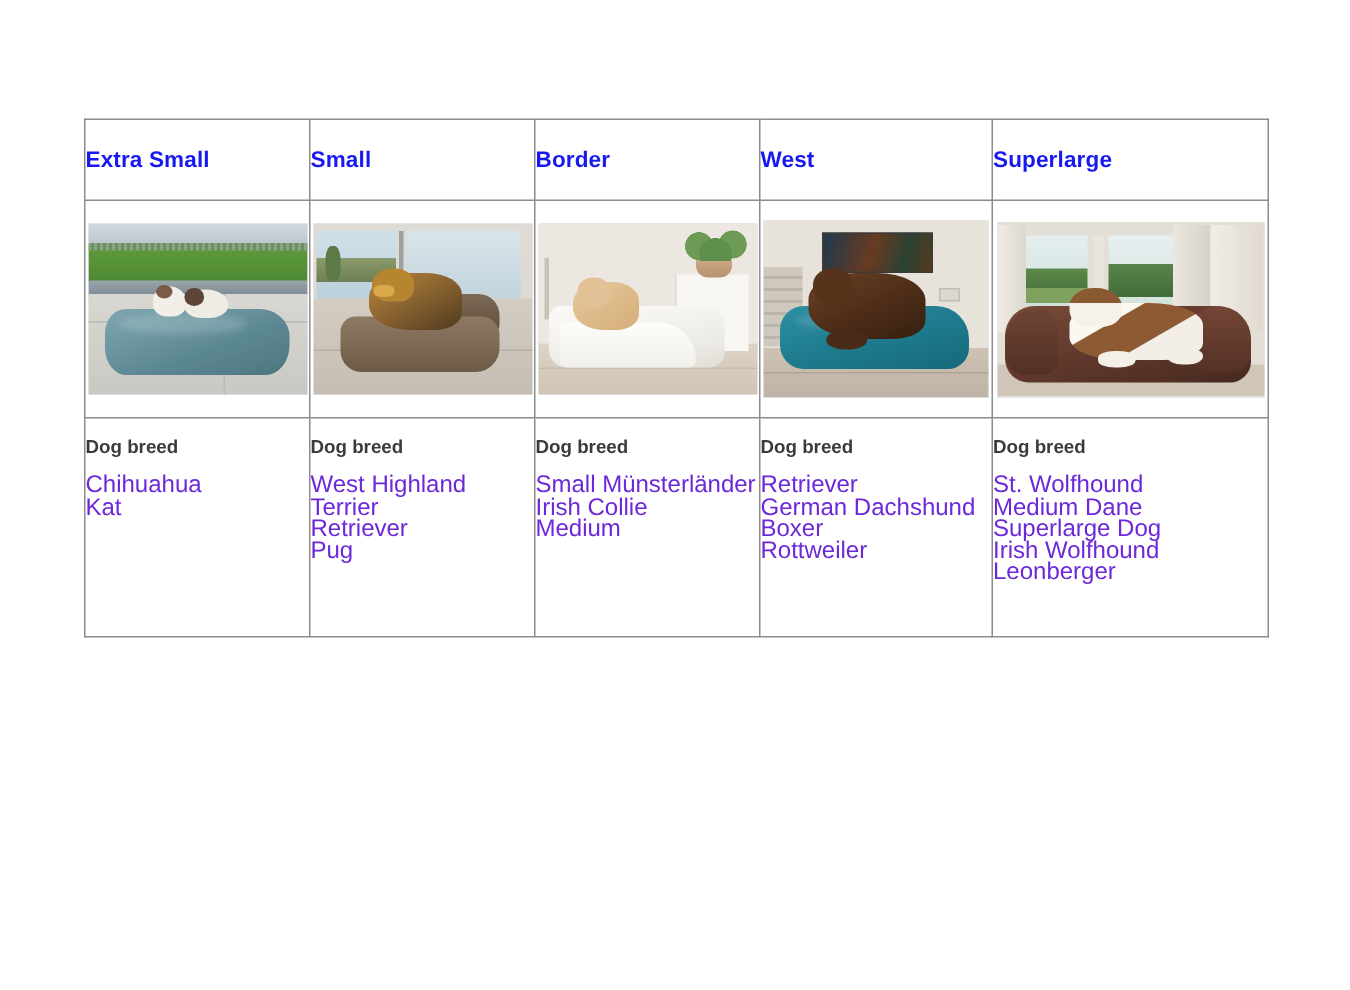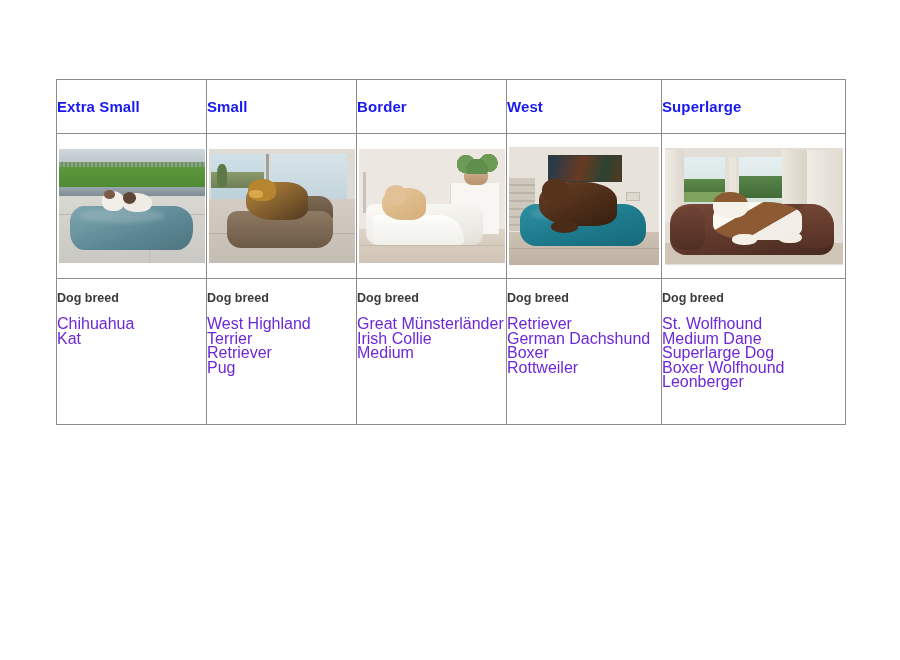--- a/index.html
+++ b/index.html
@@ -350,39 +350,39 @@
       <div class="breed-title">Dog breed</div>
       <div class="breed-list">
         <div class="breed-item">West Highland Terrier</div>
         <div class="breed-item">Retriever</div>
         <div class="breed-item">Pug</div>
       </div>
     </td>
     <td class="breed-cell">
       <div class="breed-title">Dog breed</div>
       <div class="breed-list">
-        <div class="breed-item">Great Münsterländer</div>
+        <div class="breed-item">Small Münsterländer</div>
         <div class="breed-item">Irish Collie</div>
         <div class="breed-item">Medium</div>
       </div>
     </td>
     <td class="breed-cell">
       <div class="breed-title">Dog breed</div>
       <div class="breed-list">
         <div class="breed-item">Retriever</div>
         <div class="breed-item">German Dachshund</div>
         <div class="breed-item">Boxer</div>
         <div class="breed-item">Rottweiler</div>
       </div>
     </td>
     <td class="breed-cell">
       <div class="breed-title">Dog breed</div>
       <div class="breed-list">
         <div class="breed-item">St. Wolfhound</div>
         <div class="breed-item">Medium Dane</div>
         <div class="breed-item">Superlarge Dog</div>
-        <div class="breed-item">Boxer Wolfhound</div>
+        <div class="breed-item">Irish Wolfhound</div>
         <div class="breed-item">Leonberger</div>
       </div>
     </td>
   </tr>
 </tbody>
   </table>
 
 </body></html>

